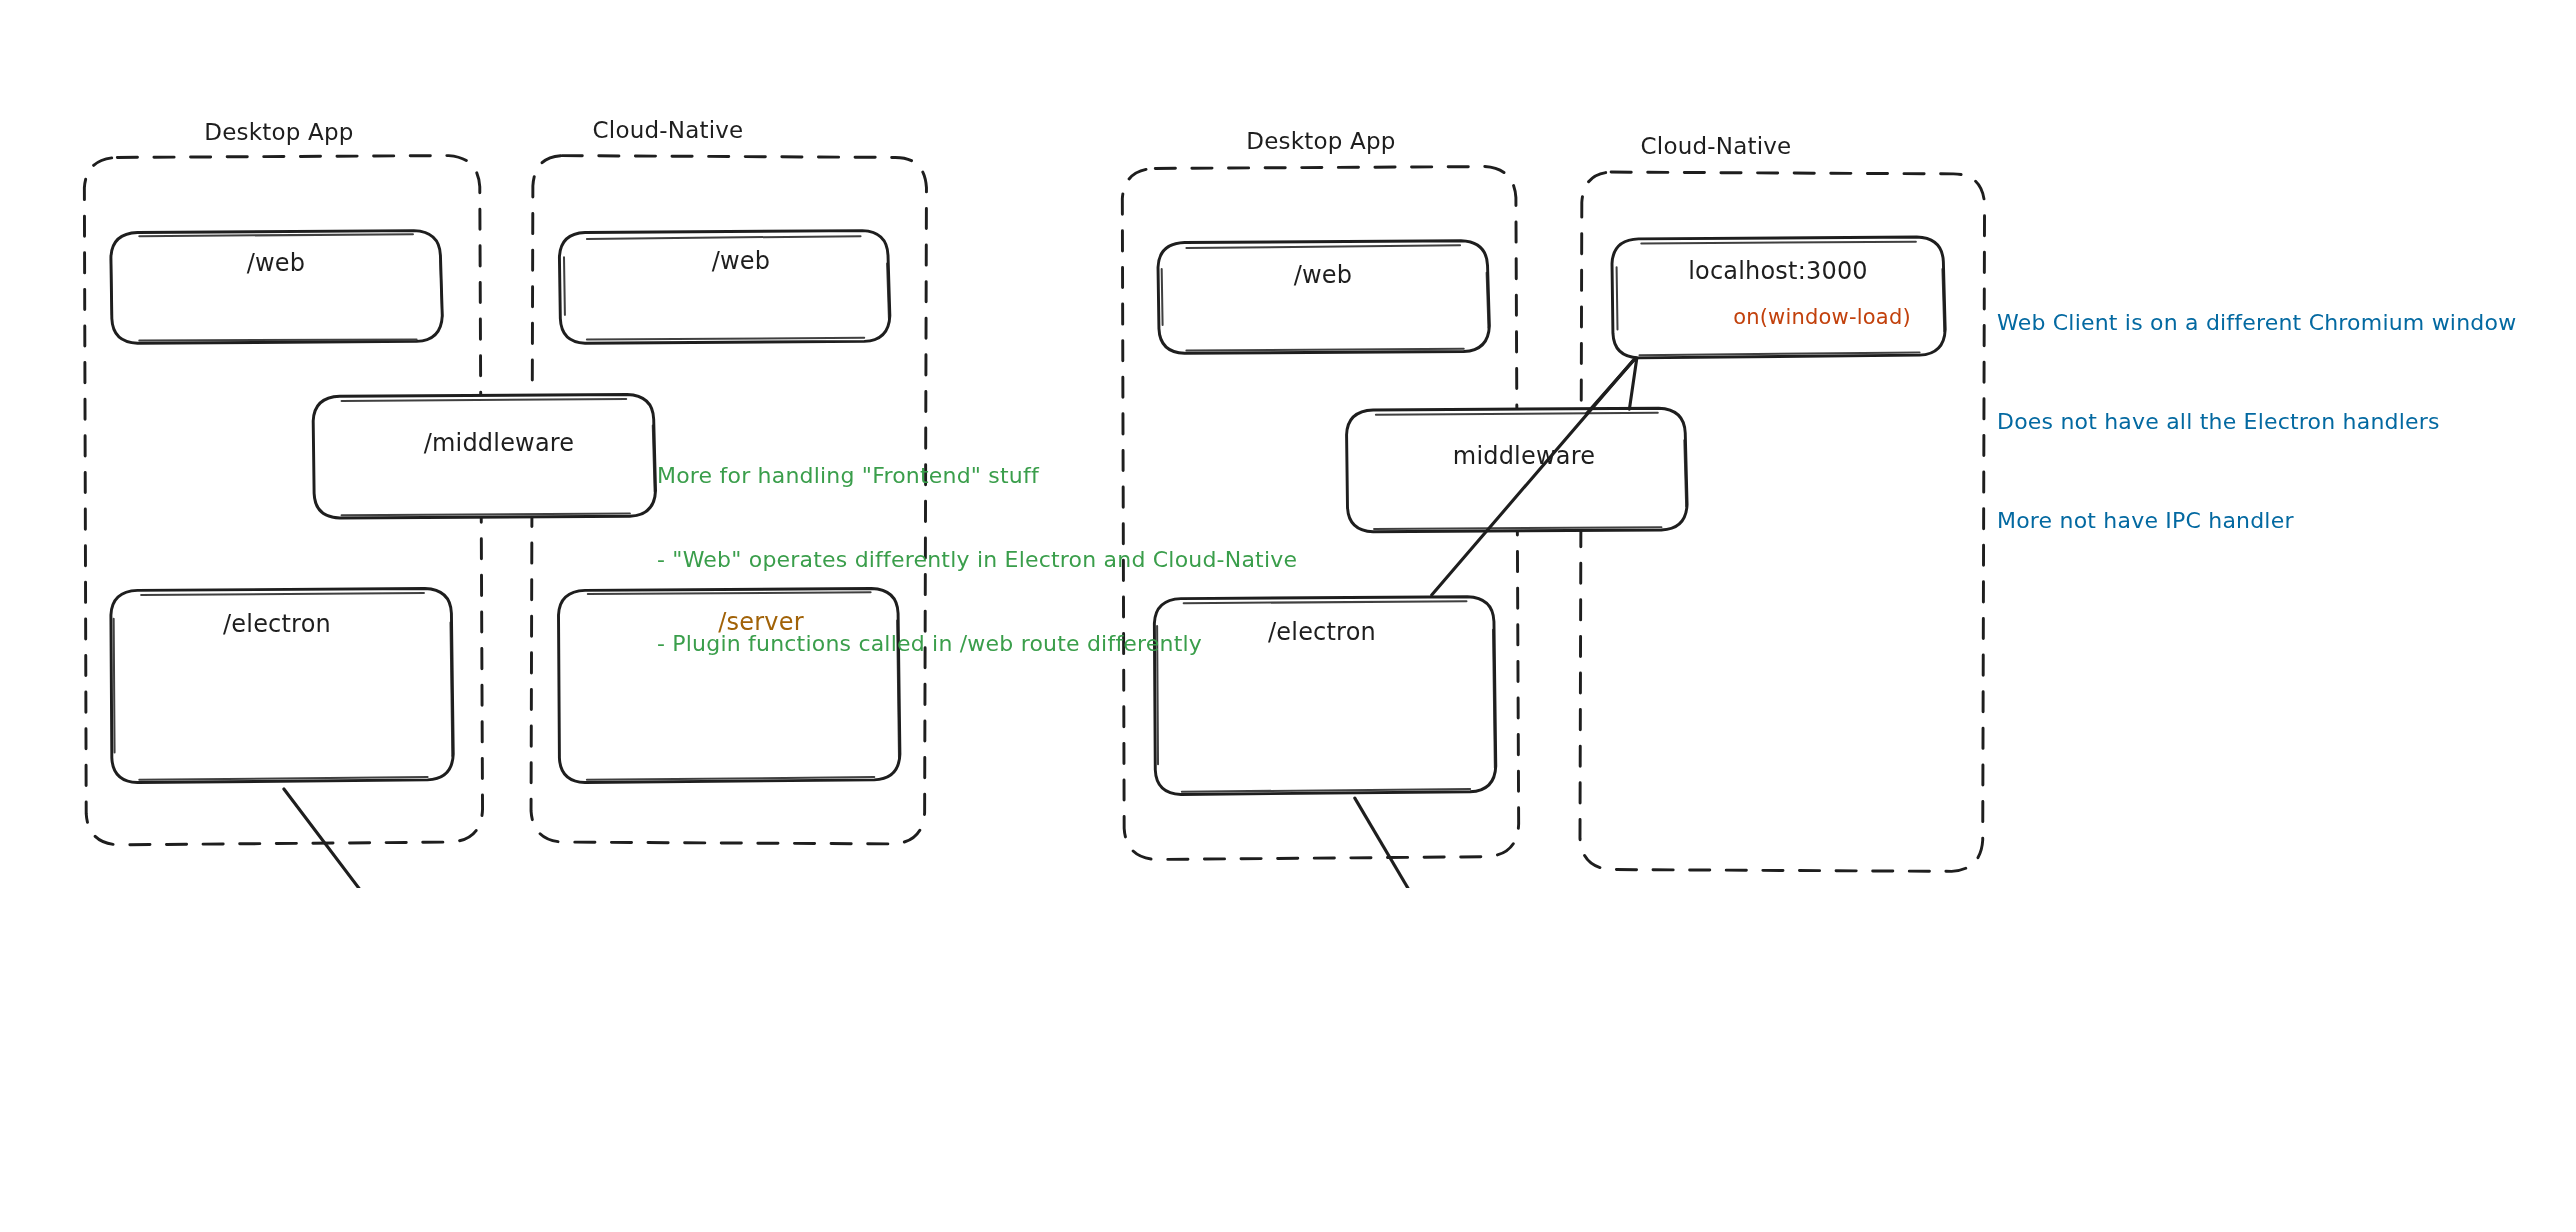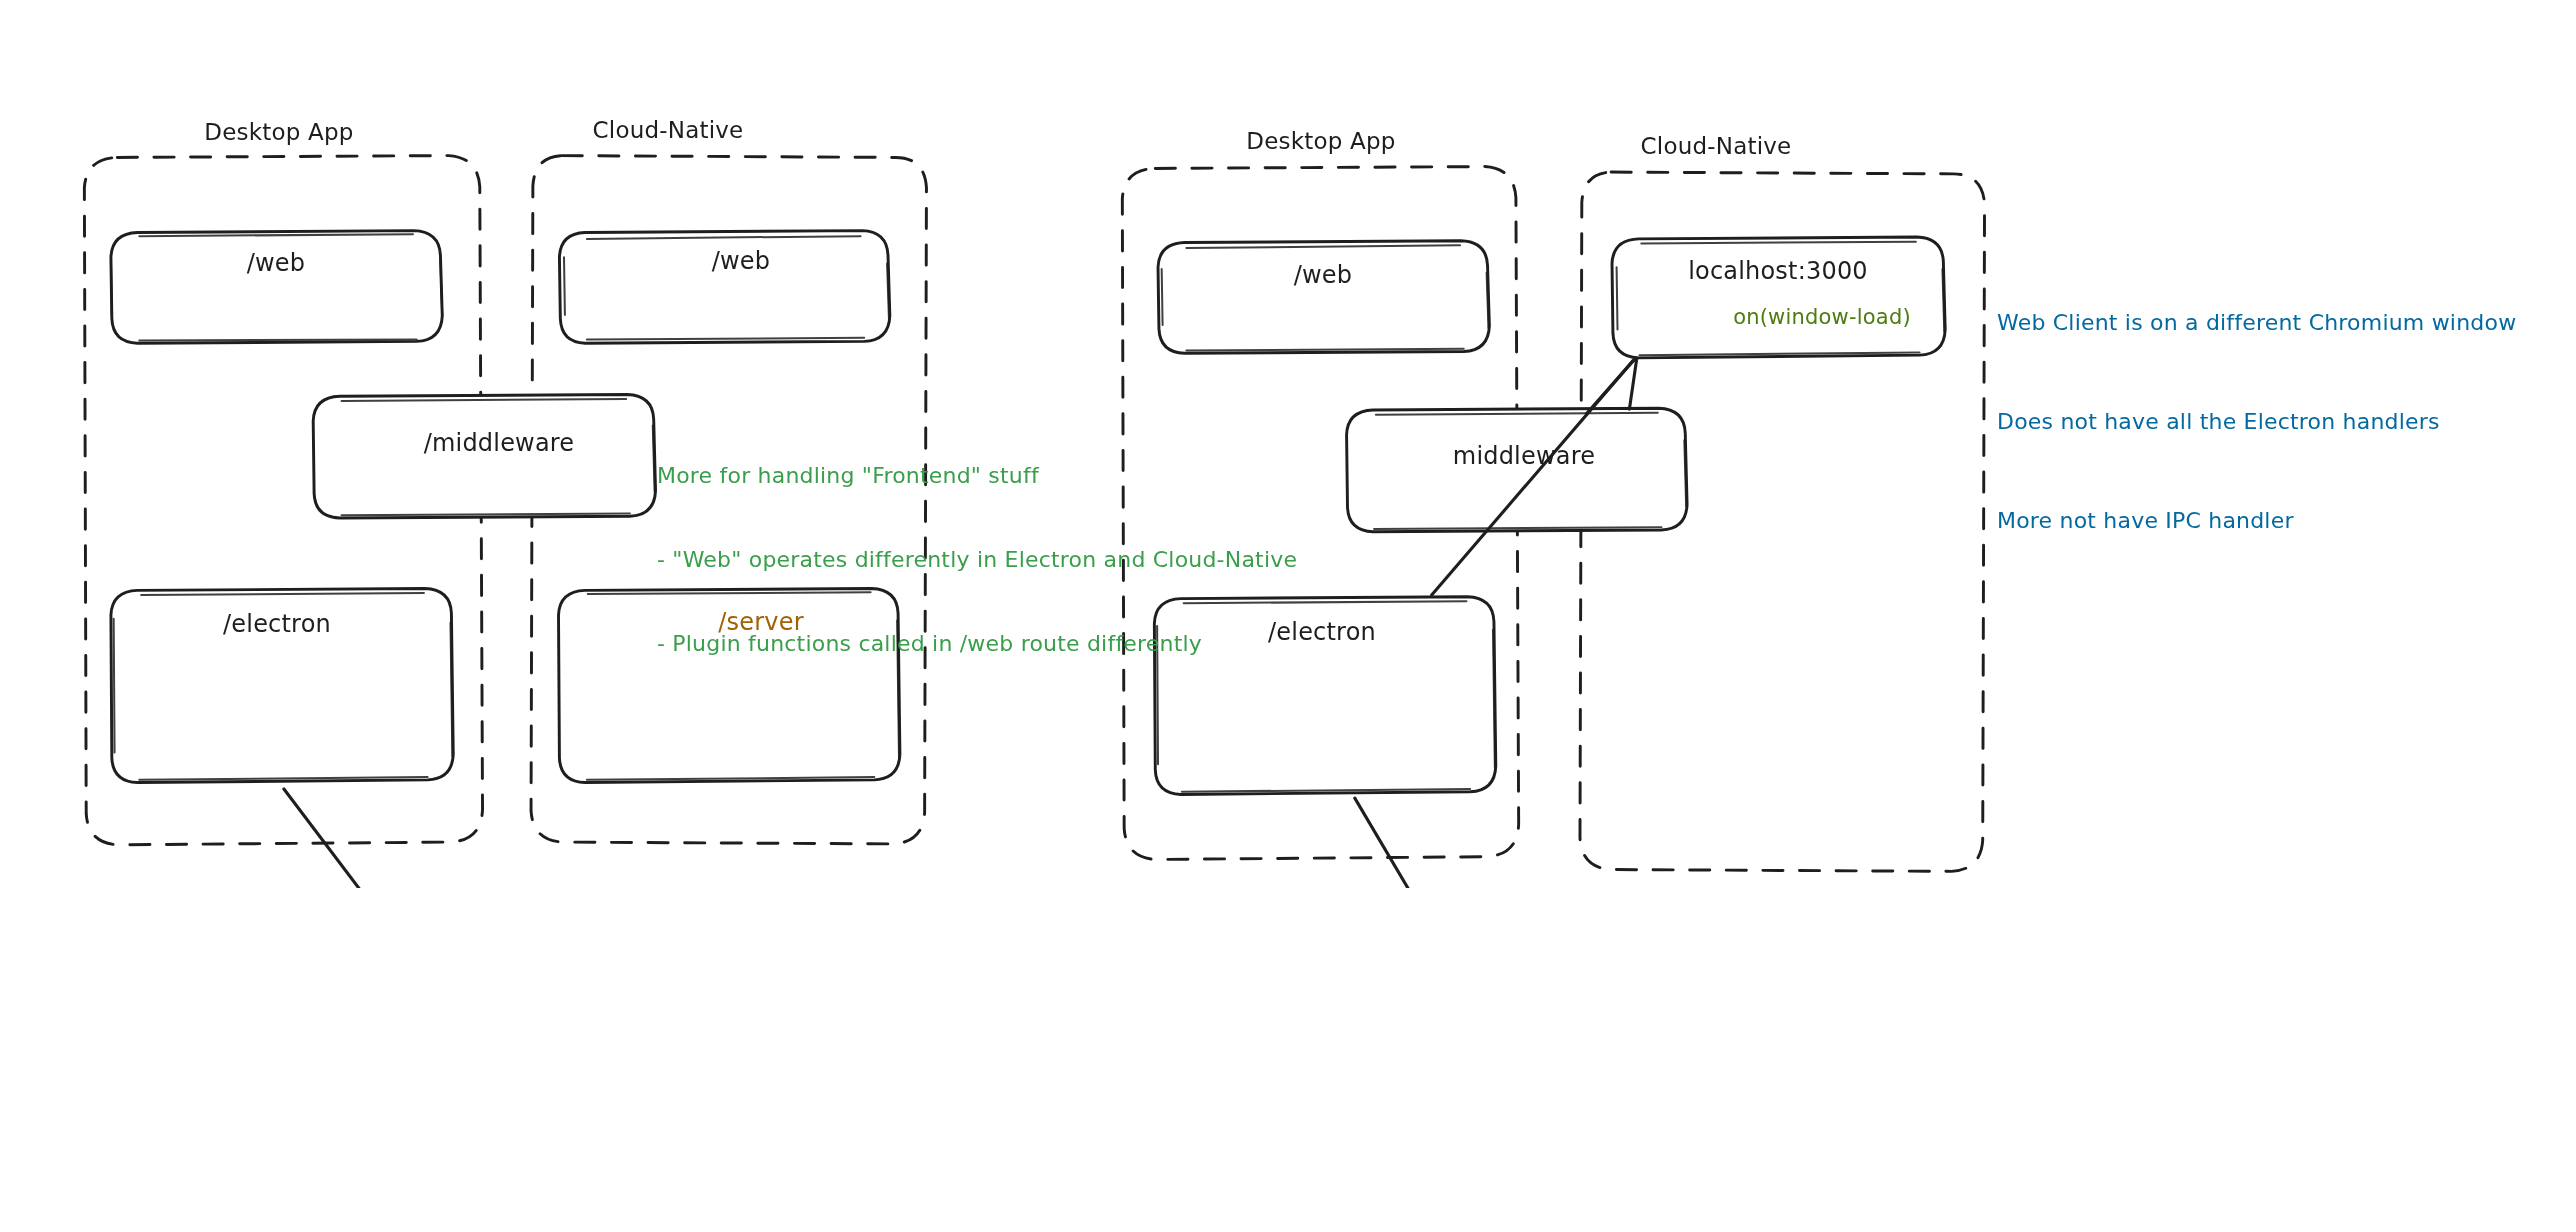--- a/index.html
+++ b/index.html
@@ -35,21 +35,21 @@
   }
   .node-label {
     font-size: 24px;
     text-align: center;
     transform: translateX(-50%);
   }
   .node-sub {
     font-size: 21px;
     text-align: center;
     transform: translateX(-50%);
-    color: #4d7c0f;
+    color: #c2410c;
   }
   .note {
     font-size: 22px;
     line-height: 28px;
   }
   .note-green { color: #3a9e4b; }
   .note-red   { color: #0369a1; }
   .red-text   { color: #a16207; margin-left: 35px; }
 </style>
 </head>

